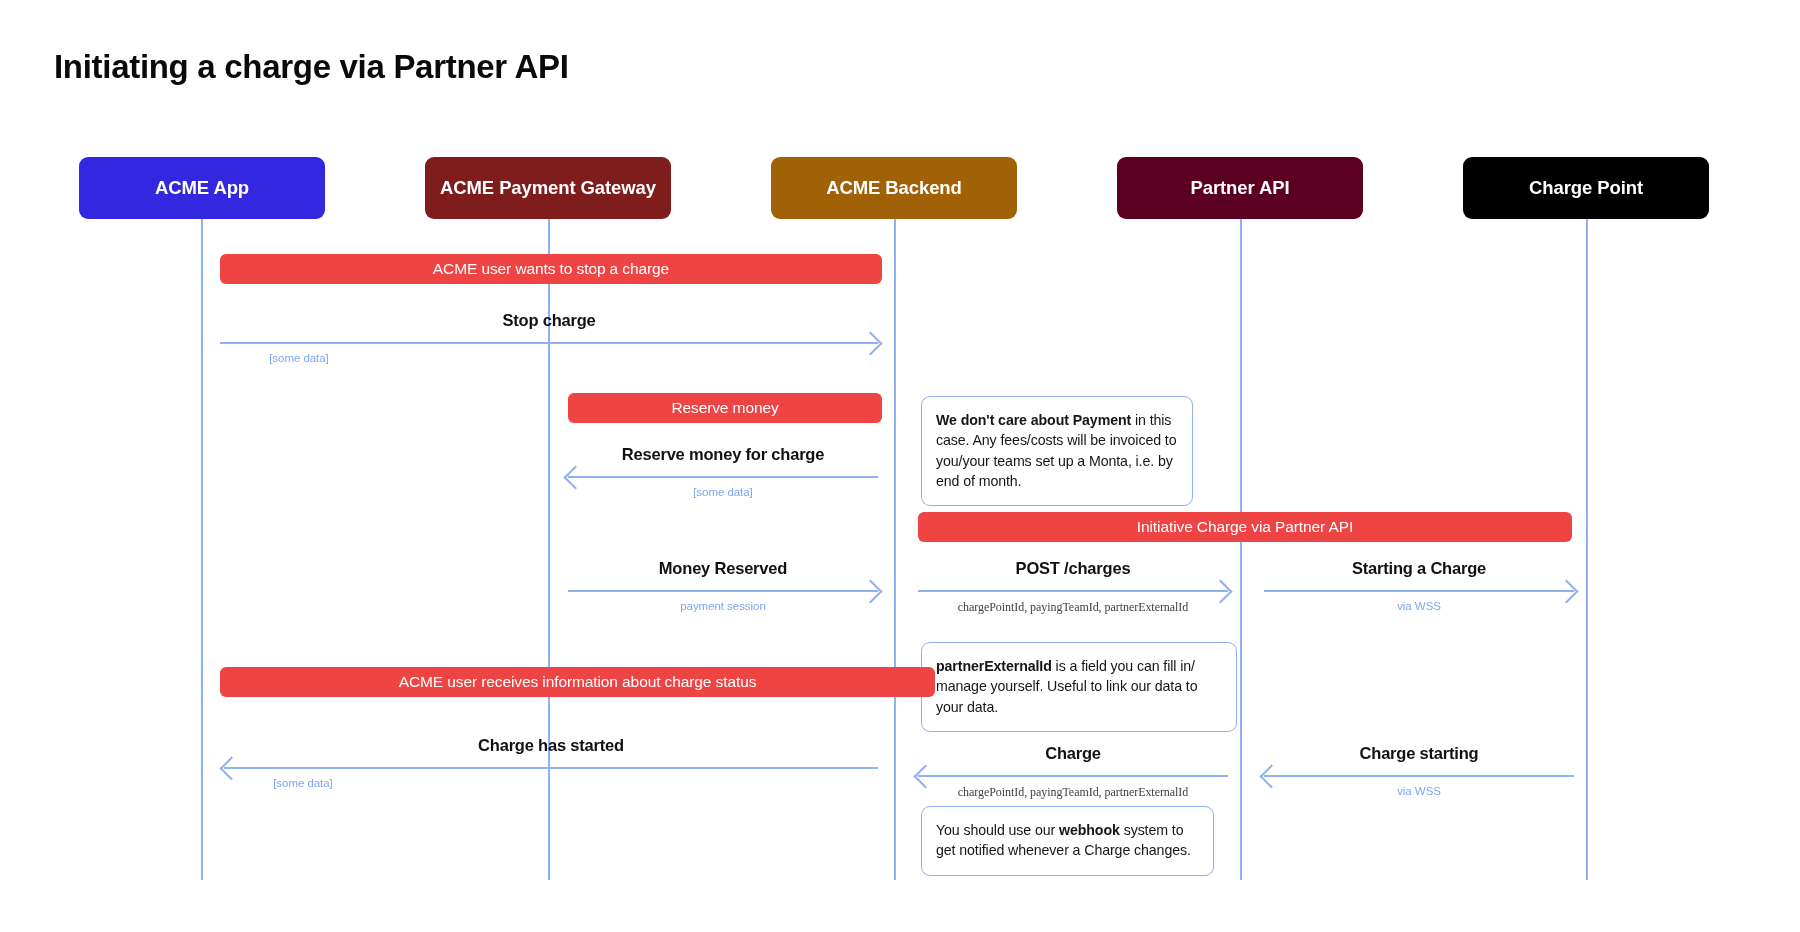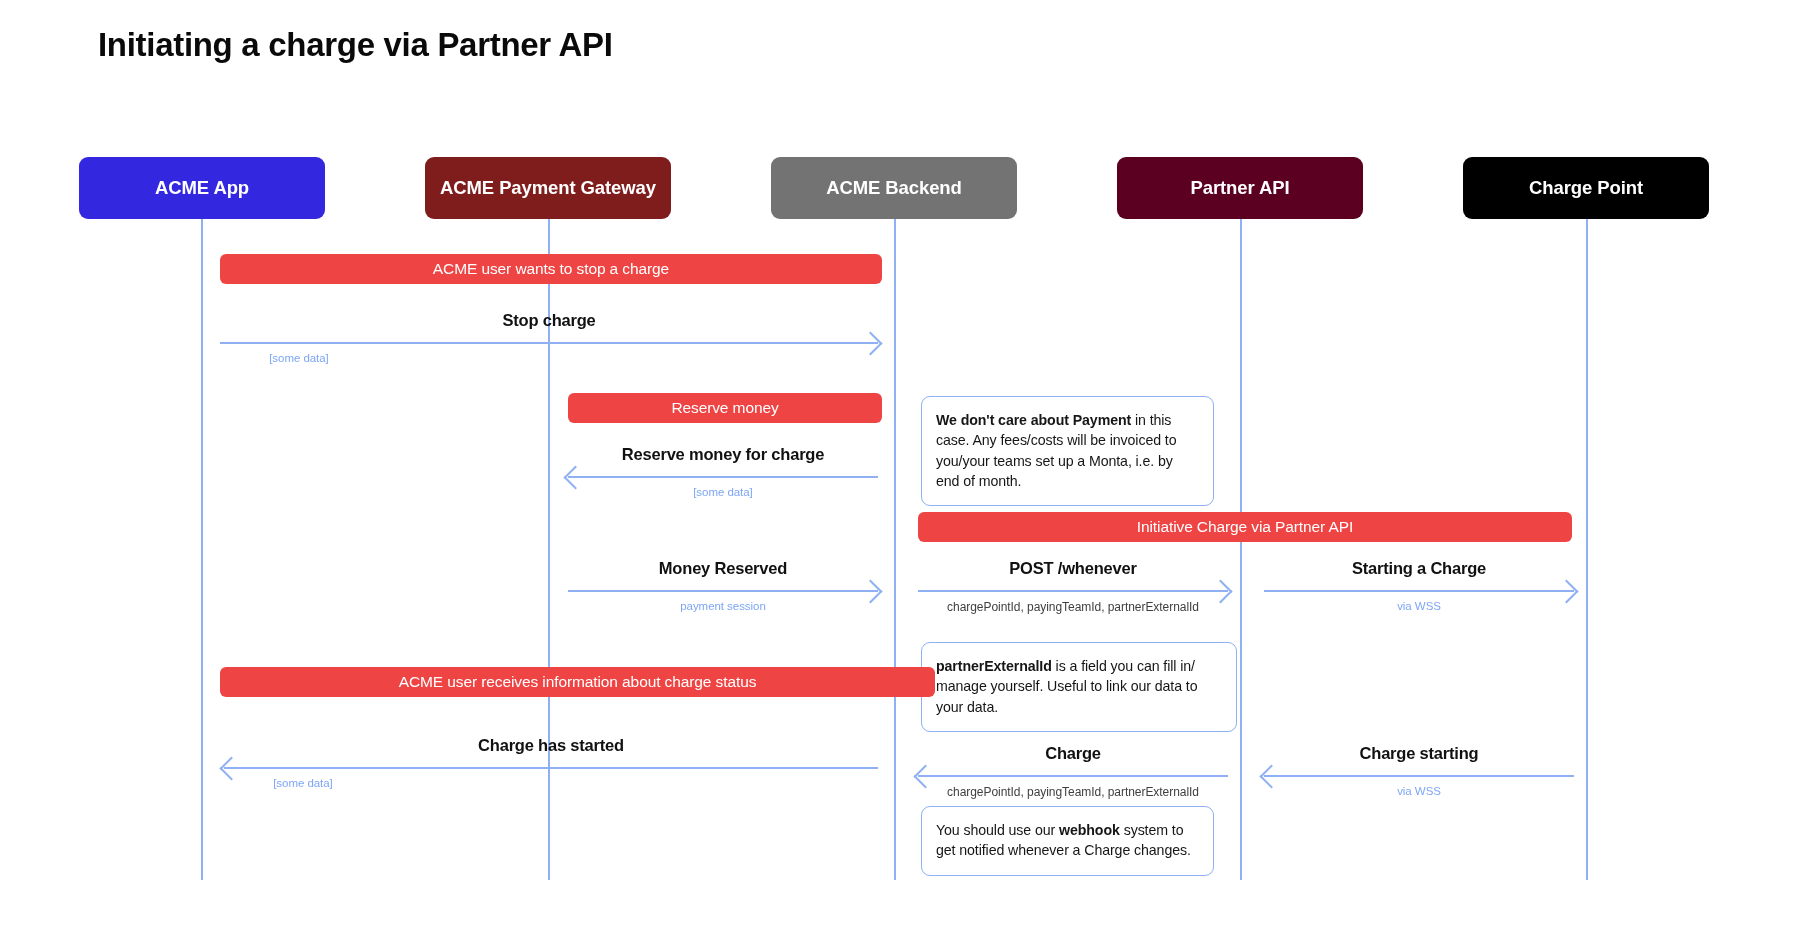--- a/index.html
+++ b/index.html
@@ -13,27 +13,26 @@
     position: relative;
     width: 1800px; height: 932px;
     background: #ffffff;
     border-radius: 26px;
     overflow: hidden;
   }
 
   
   #diagram-title {
     position: absolute;
-    left: 54px; top: 26px;
+    left: 54px; top: 48px;
     font-size: 33px;
     font-weight: 700;
     letter-spacing: -0.3px;
     color: #0a0a0a;
     white-space: nowrap;
-    margin-left: 44px;
   }
 
   
   .participant {
     position: absolute;
     height: 62px;
     border-radius: 9px;
     display: flex;
     align-items: center;
     justify-content: center;
@@ -104,21 +103,21 @@
     width: 100%;
     text-align: center;
     font-size: 11.5px;
     font-weight: 500;
     letter-spacing: -0.05px;
     top: 100%;
     margin-top: 8px;
     white-space: nowrap;
   }
   .sub-blue { color: #7ea6f5; }
-  .sub-gray { color: #3f3f3f; font-size: 12px; font-weight: 400; }
+  .sub-gray { color: #3f3f3f; font-size: 12px; font-weight: 400; font-family: Liberation Serif, serif; }
 
   
   .note {
     position: absolute;
     background: #ffffff;
     border: 1.6px solid #8fb0f2;
     border-radius: 9px;
     padding: 13px 14px 14px 14px;
     font-size: 14.2px;
     line-height: 1.43;
@@ -139,21 +138,21 @@
   <div class="lifeline" style="left:894px;  top:196px; height:684px;"></div>
   <div class="lifeline" style="left:1240px; top:196px; height:684px;"></div>
   <div class="lifeline" style="left:1586px; top:196px; height:684px;"></div>
 
   <div class="participant" style="left:79px; top:157px; width:246px; background:#3328E0;">
     <span>ACME App</span>
   </div>
   <div class="participant" style="left:425px; top:157px; width:246px; background:#7f1d1d;">
     <span>ACME Payment Gateway</span>
   </div>
-  <div class="participant" style="left:771px; top:157px; width:246px; background:#737373;">
+  <div class="participant" style="left:771px; top:157px; width:246px; background:#a16207;">
     <span>ACME Backend</span>
   </div>
   <div class="participant" style="left:1117px; top:157px; width:246px; background:#5C0021;">
     <span>Partner API</span>
   </div>
   <div class="participant" style="left:1463px; top:157px; width:246px; background:#000000;">
     <span>Charge Point</span>
   </div>
 
   <div class="phase-bar" style="left:220px; top:254px; width:662px;">
@@ -178,30 +177,30 @@
     <div class="msg-sub sub-blue">[some data]</div>
   </div>
 
   <div class="msg" style="left:568px; top:548px; width:310px; height:44px;">
     <div class="msg-label">Money Reserved</div>
     <div class="msg-line"></div>
     <div class="arrow-head right"></div>
     <div class="msg-sub sub-blue">payment session</div>
   </div>
 
-  <div class="note" style="left:921px; top:396px; width:293px;">
+  <div class="note" style="left:921px; top:396px; width:272px;">
     <b>We don't care about Payment</b><span> in this case. Any fees/costs will be invoiced to you/your teams set up a Monta, i.e. by end of month.</span>
   </div>
 
   <div class="phase-bar" style="left:918px; top:512px; width:654px;">
     <span>Initiative Charge via Partner API</span>
   </div>
 
   <div class="msg" style="left:918px; top:548px; width:310px; height:44px;">
-    <div class="msg-label">POST /whenever</div>
+    <div class="msg-label">POST /charges</div>
     <div class="msg-line"></div>
     <div class="arrow-head right"></div>
     <div class="msg-sub sub-gray">chargePointId, payingTeamId, partnerExternalId</div>
   </div>
 
   <div class="msg" style="left:1264px; top:548px; width:310px; height:44px;">
     <div class="msg-label">Starting a Charge</div>
     <div class="msg-line"></div>
     <div class="arrow-head right"></div>
     <div class="msg-sub sub-blue">via WSS</div>

